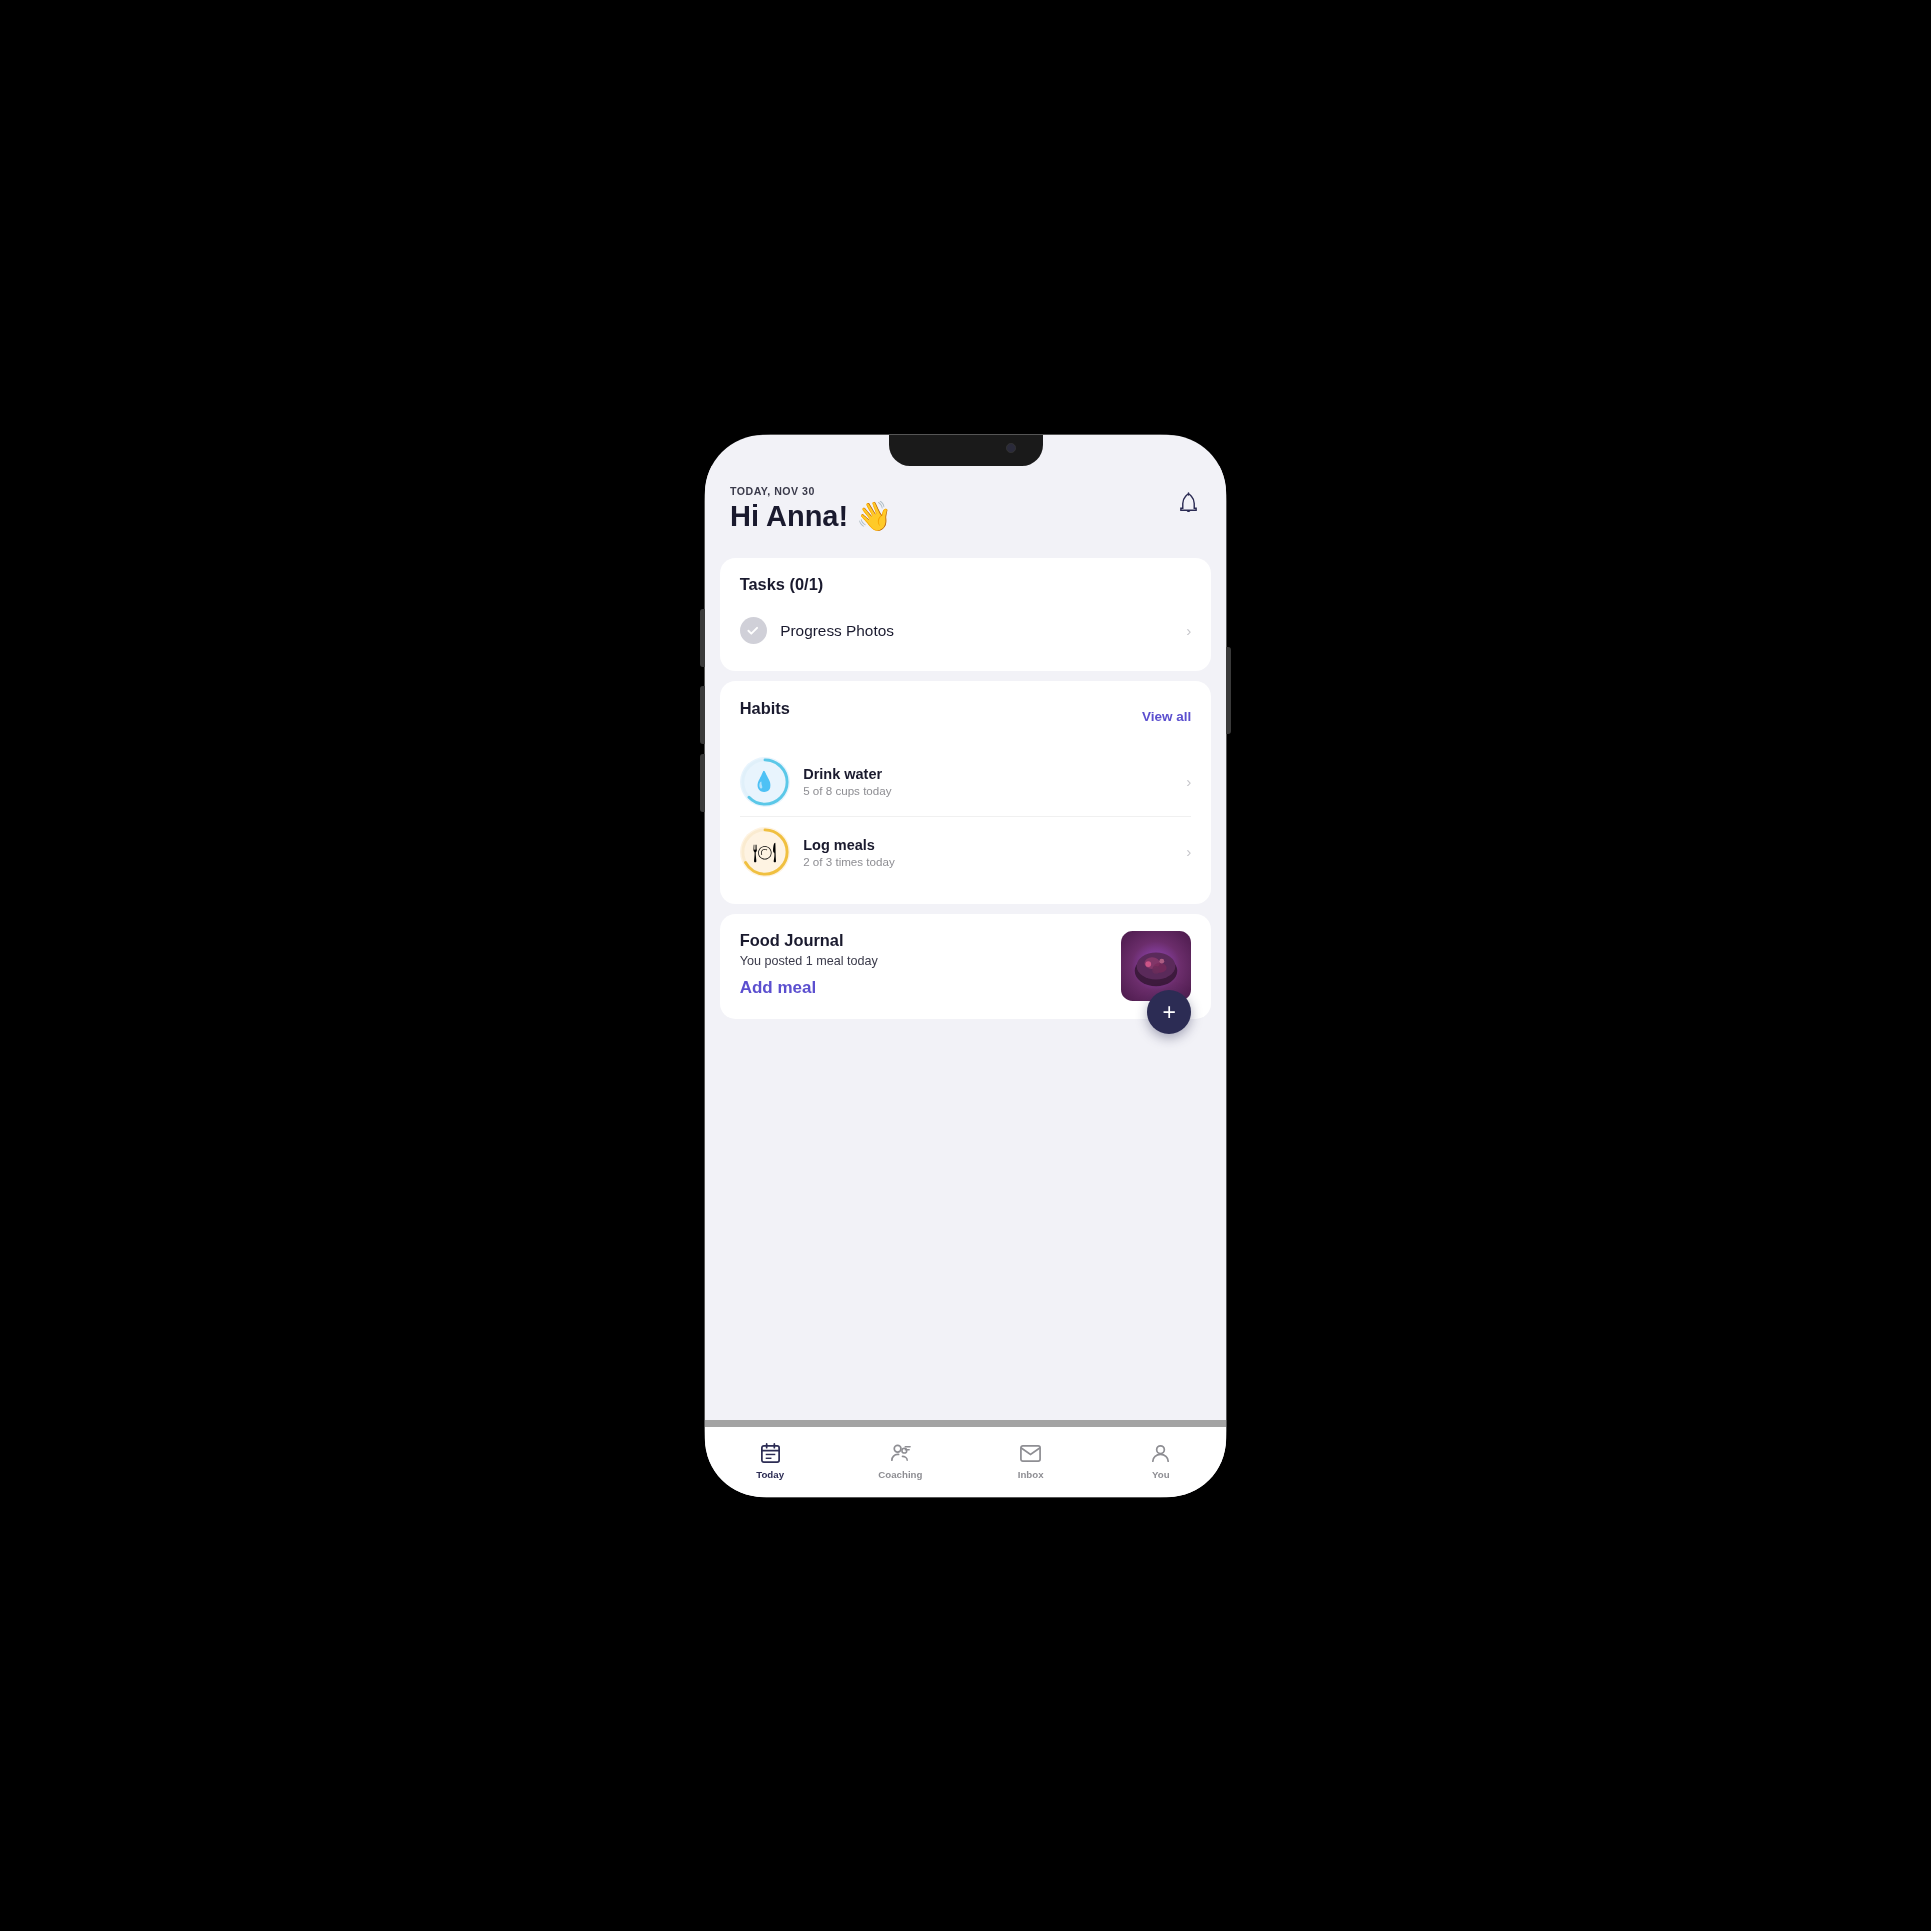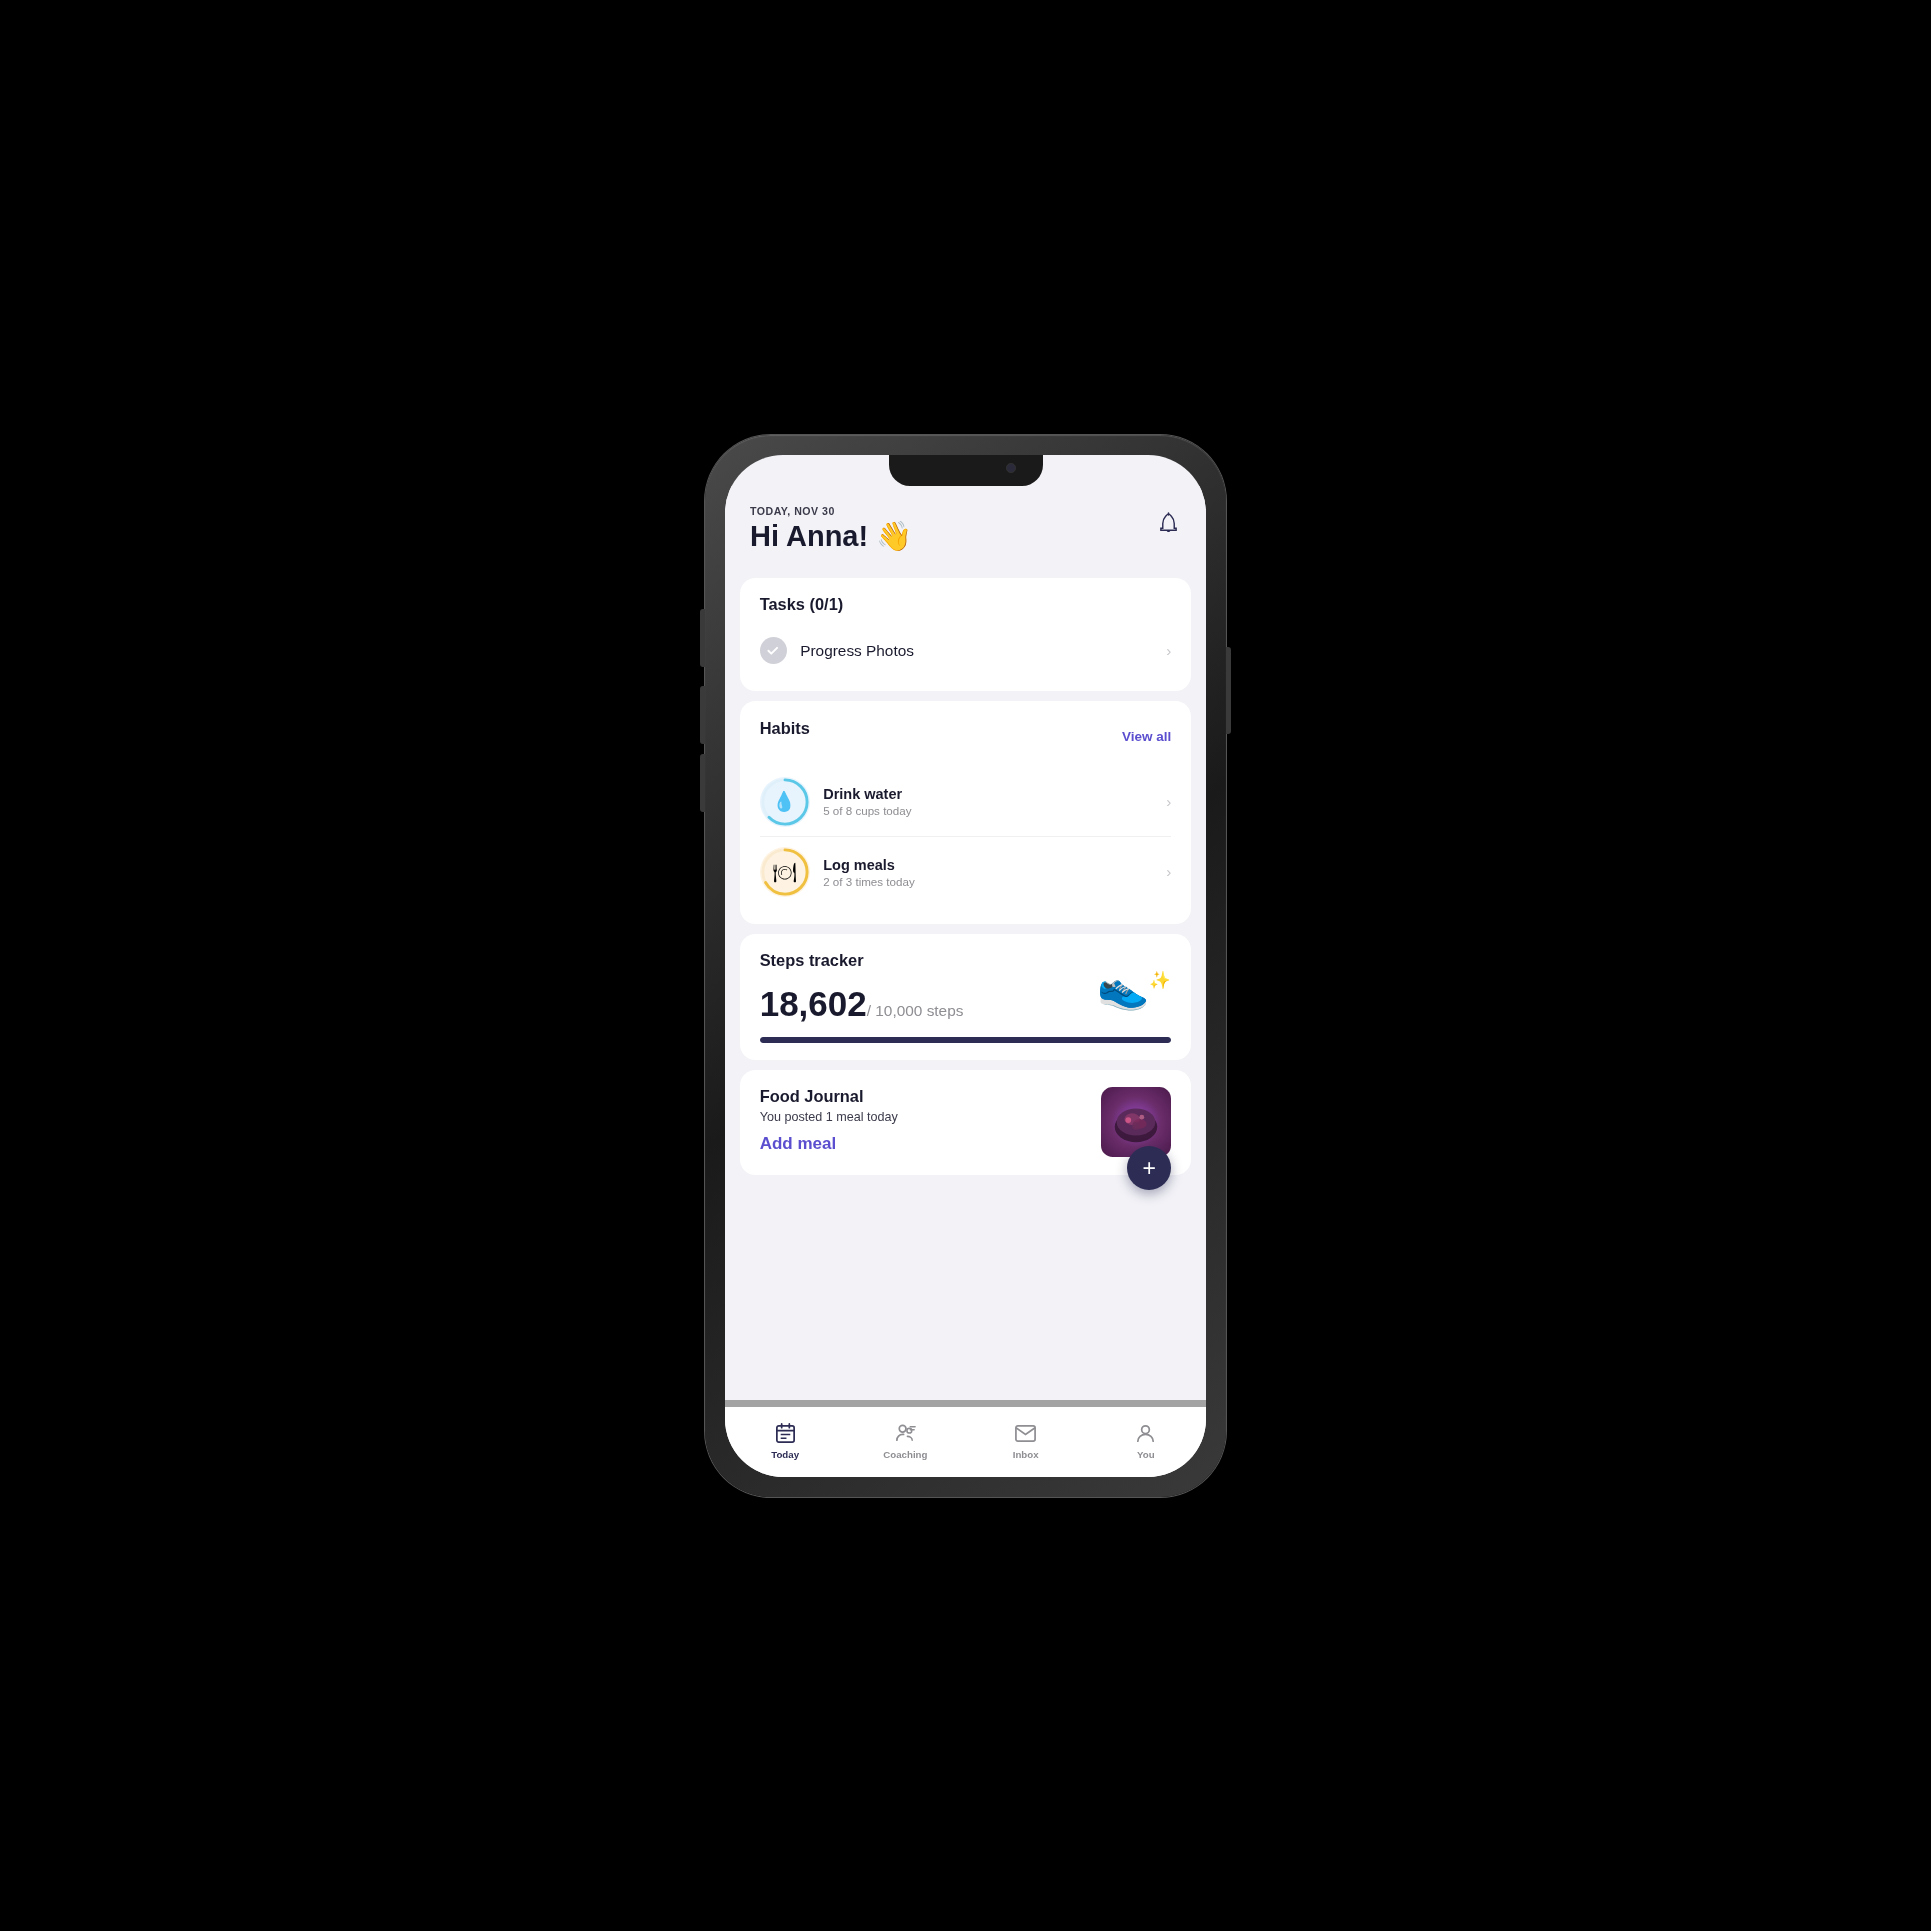--- a/index.html
+++ b/index.html
@@ -12,21 +12,21 @@
       width: 1931px;
       height: 1931px;
       font-family: -apple-system, BlinkMacSystemFont, 'Helvetica Neue', Arial, sans-serif;
     }
 
     .phone-outer {
       width: 521px;
       height: 1062px;
       background: linear-gradient(145deg, #4a4a4a, #1a1a1a, #3a3a3a);
       border-radius: 66px;
-      padding: 20px;
+      padding: 0;
       box-shadow:
         0 0 0 1px #555,
         0 29px 77px rgba(0,0,0,0.9),
         inset 0 1px 1px rgba(255,255,255,0.15);
       position: relative;
     }
 
     
     .phone-outer::before {
       content: '';
@@ -465,32 +465,20 @@
             </svg>
           </div>
           <div class="habit-text">
             <div class="habit-name">Log meals</div>
             <div class="habit-sub">2 of 3 times today</div>
           </div>
           <span class="chevron">›</span>
         </div>
       </div>
 
-      <div class="steps-section">
-        <div class="section-title">Steps tracker</div>
-        <div class="steps-content">
-          <div>
-            <span class="steps-number">18,602</span><span class="steps-goal">/ 10,000 steps</span>
-          </div>
-        </div>
-        <div style="position:absolute; right:19.3px; top:29px; font-size:42px;">👟<span style="font-size:17.4px;position:relative;top:-15.4px;">✨</span></div>
-        <div class="steps-bar-wrap">
-          <div class="steps-bar-fill" style="width: 100%;"></div>
-        </div>
-      </div>
 
       <div class="food-section">
         <div class="food-header">
           <div class="food-info">
             <div class="section-title" style="margin-bottom:0">Food Journal</div>
             <div class="food-sub">You posted 1 meal today</div>
             <div class="add-meal">Add meal</div>
           </div>
           <div class="food-thumb">
             <div class="food-thumb-inner">

